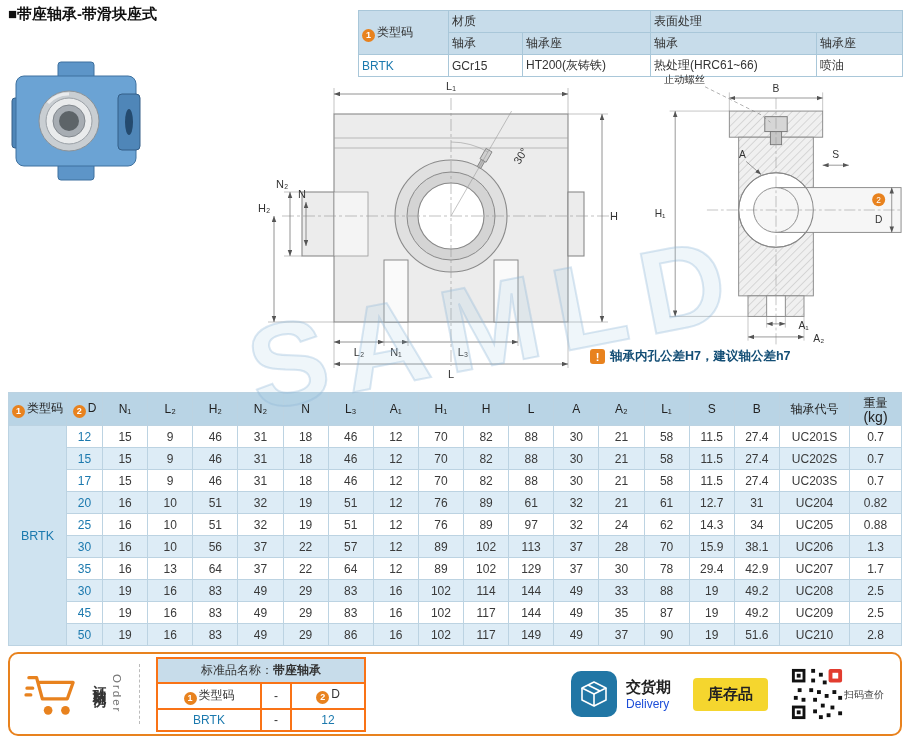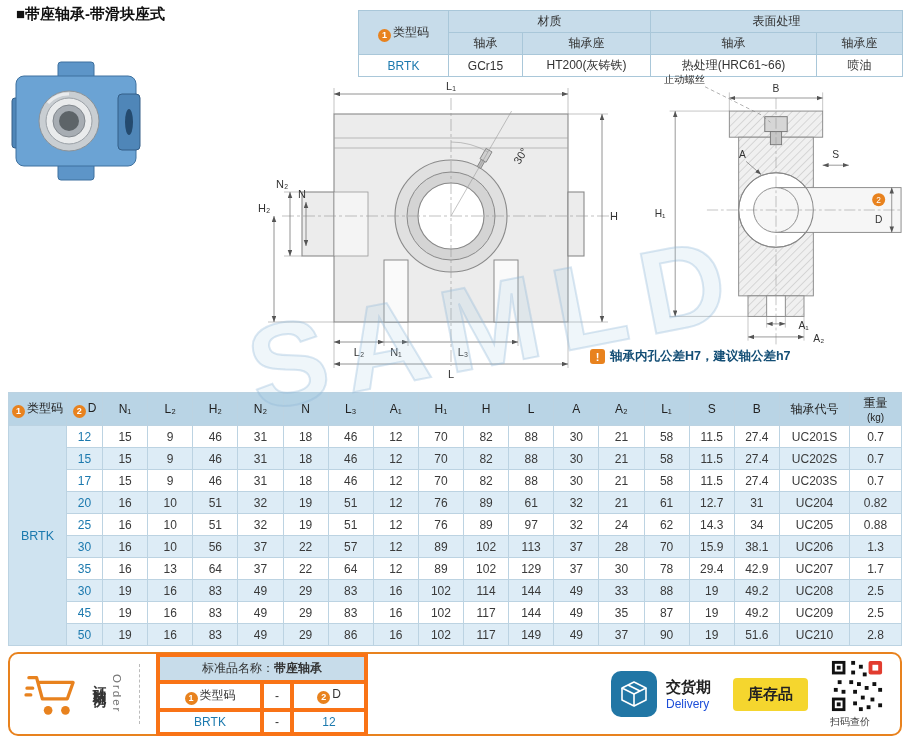--- a/index.html
+++ b/index.html
@@ -5,78 +5,78 @@
   * { box-sizing: border-box; }
   html,body { margin:0; padding:0; }
   body {
     width:910px; height:741px; overflow:hidden; position:relative;
     background:#fff; font-family:"Liberation Sans", sans-serif; color:#222;
   }
   svg { font-family:"Liberation Sans", sans-serif; }
 
   
   .top { position:relative; height:388px; }
-  .title { position:absolute; left:8px; top:5px; font-size:15px; font-weight:bold; color:#111;margin-left:8px; }
+  .title { position:absolute; left:8px; top:5px; font-size:15px; font-weight:bold; color:#111; }
   .product { position:absolute; left:6px; top:48px; }
   .front { position:absolute; left:256px; top:64px; }
   .side  { position:absolute; left:642px; top:70px; }
 
   .spec { position:absolute; left:358px; top:10px; border-collapse:collapse; font-size:12px; table-layout:fixed; }
-  .spec td { border:1px solid #a9c7d9; text-align:center; padding:2px 3px; height:20px; color:#333; }
+  .spec td { border:1px solid #a9c7d9; padding:2px 3px; height:20px; color:#333; }
   .spec tr.h td { background:#c7dcea; }
   .spec td.blue { color:#1b79ae; }
 
   .note { position:absolute; left:590px; top:348px; display:flex; align-items:center; gap:5px;
           font-size:12.5px; font-weight:bold; color:#134e75; }
   .noteicon { display:inline-flex; width:15px; height:15px; border-radius:3px; background:#e8821e;
               color:#fff; font-size:11px; align-items:center; justify-content:center; font-weight:bold; }
 
   .wm { position:absolute; left:245px; top:255px; font-size:118px; font-weight:bold; letter-spacing:16px;
         color:rgba(158,196,224,0.16); -webkit-text-stroke:2px rgba(140,180,215,0.32);
         transform:rotate(-11deg); z-index:5; pointer-events:none; white-space:nowrap; }
 
   
   .main { width:894px; margin:4px 8px 0; border-collapse:collapse; table-layout:fixed;
           font-size:12px; color:#3a3a3a; position:relative; z-index:1; }
   .main th, .main td { border:1px solid #bcd3e2; text-align:center; padding:0; height:22px; background:#fff; }
   .main th { background:#b9d4e5; height:32px; font-weight:normal; color:#222; padding:2px 0; }
   .main tr.alt td { background:#ddecf6; }
   .main td.typecell { background:#cfe3f0; color:#1b79ae; font-size:12.5px; }
   .main td.dcell { color:#1b79ae; }
-  .hsub { font-size:10px; line-height:11px; }
+  .hsub { font-size:14px; line-height:11px; }
 
   .ncircle { display:inline-flex; width:13px; height:13px; border-radius:50%; background:#e8821e;
              color:#fff; font-size:9px; line-height:13px; align-items:center; justify-content:center;
              margin-right:2px; font-weight:bold; vertical-align:-2px; }
 
   
   .footer { height:84px; margin:6px 8px 0; border:2px solid #e8821e; border-radius:10px;
             display:flex; align-items:center; padding:0 14px; gap:12px; background:#fff; }
   .vwrap { display:flex; gap:3px; }
   .vtext { writing-mode:vertical-rl; }
   .vtext.cn { text-orientation:upright; font-size:13.5px; font-weight:bold; letter-spacing:3px; color:#333; }
   .vtext.en { font-size:11.5px; color:#777; letter-spacing:2px; }
   .vdiv { width:0; height:60px; border-left:1px dashed #bbb; margin:0 4px; }
 
   .extable { border-collapse:collapse; font-size:12px; }
-  .extable td { border:4px solid #f97316; text-align:center; padding:3px 4px; height:22px; color:#333; }
+  .extable td { border:2px solid #f97316; text-align:center; padding:3px 4px; height:22px; color:#333; }
   .extable td.exhead { background:#c7dcea; }
   .exname { font-weight:bold; }
   .extable td.blue { color:#1b79ae; }
 
   .dgroup { display:flex; align-items:center; gap:9px; margin-left:auto; }
   .dicon { width:46px; height:46px; border-radius:10px; background:#2176a5;
            display:flex; align-items:center; justify-content:center; }
   .dcn { font-size:15px; font-weight:bold; color:#222; }
   .den { font-size:12px; color:#1d4ed8; }
 
   .stock { background:#f5d62e; color:#222; font-size:15px; font-weight:bold;
            padding:7px 15px; border-radius:4px; margin:0 10px; }
 
-  .qrwrap { display:flex; flex-direction:column; align-items:flex-start; margin-right:2px; }
+  .qrwrap { display:flex; flex-direction:row; align-items:center; margin-right:2px; }
   .qrcap { font-size:10px; color:#444; margin-top:2px; }
 
   
   .dim { stroke:#777; stroke-width:0.8; fill:none; }
   .ext { stroke:#9a9a9a; stroke-width:0.6; }
   .cl  { stroke:#999; stroke-width:0.6; stroke-dasharray:12,3,3,3; }
   .dlab { font-size:11px; fill:#333; }
 </style>
 </head>
 <body>

